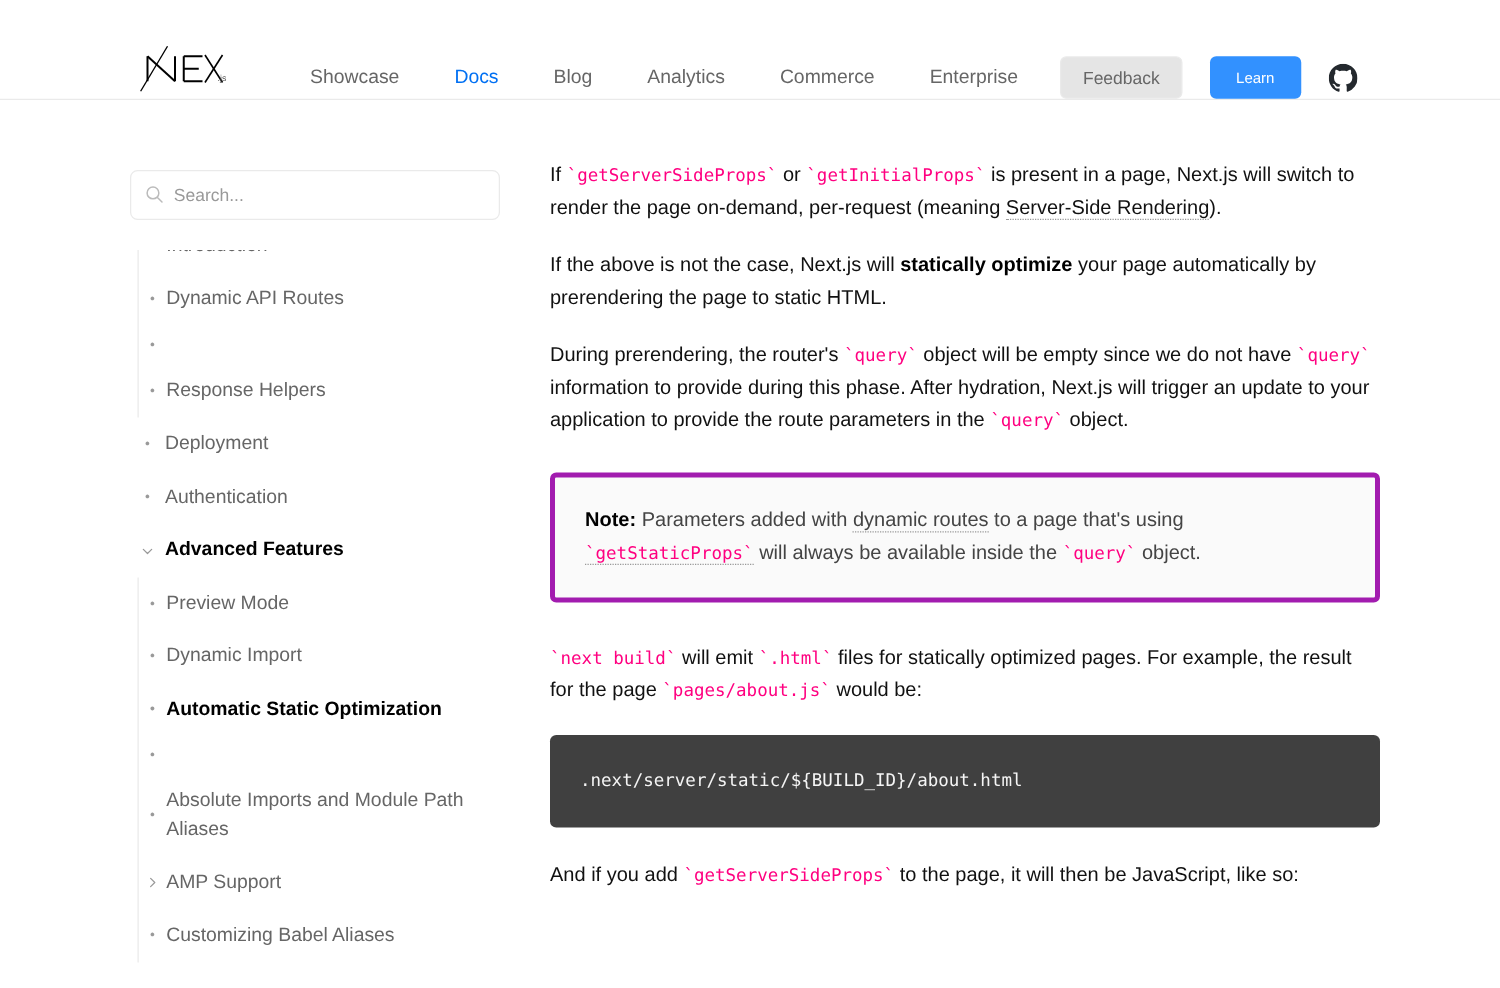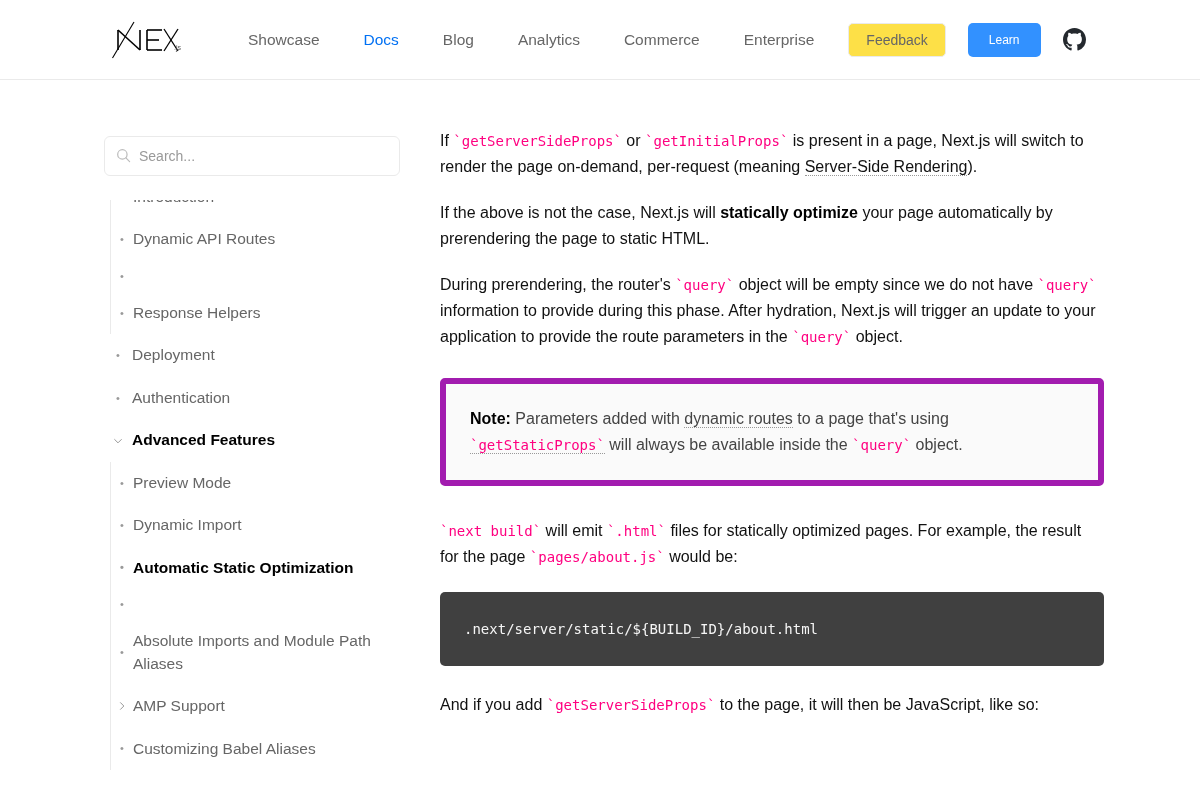--- a/index.html
+++ b/index.html
@@ -12,21 +12,21 @@
     font-family: "Liberation Sans", sans-serif;
     color: #000;
     -webkit-font-smoothing: antialiased;
   }
 
   
   .header {
     height: 80px;
     border-bottom: 1px solid #eaeaea;
     display: flex;
-    align-items: center;
+    align-items: flex-end;
     padding: 0 0 0 112px;
     background: #fff;
   }
   .logo {
     display: flex; align-items: center;
     margin-right: 40px;
     flex: 0 0 auto;
   }
   .logo svg { display: block; }
   .nav {
@@ -42,21 +42,21 @@
     padding: 0 22px;
     line-height: 1;
     white-space: nowrap;
     cursor: pointer;
   }
   .nav-link.active { color: #0070f3; }
   .feedback-btn {
     margin-left: 12px;
     border: 1px solid #eaeaea;
     border-radius: 5px;
-    background: #fde047;
+    background: #e5e5e5;
     color: #666;
     font-size: 14px;
     font-family: "Liberation Sans", sans-serif;
     padding: 9px 17px;
     cursor: pointer;
     line-height: 1;
   }
   .learn-btn {
     margin-left: 22px;
     background: #3291ff;
@@ -186,21 +186,21 @@
   a.dlink {
     color: inherit;
     text-decoration: none;
     border-bottom: 1px dotted #999;
     cursor: pointer;
   }
   a.dlink code.ic { color: #ff0080; }
   strong { font-weight: bold; color: #000; }
 
   .note {
-    border: 6px solid #a21caf;
+    border: 4px solid #a21caf;
     background: #fafafa;
     border-radius: 5px;
     padding: 22px 24px;
     margin: 28px 0 32px 0;
     font-size: 16px;
     line-height: 26px;
     color: #444;
   }
   .note strong { color: #000; }
 

